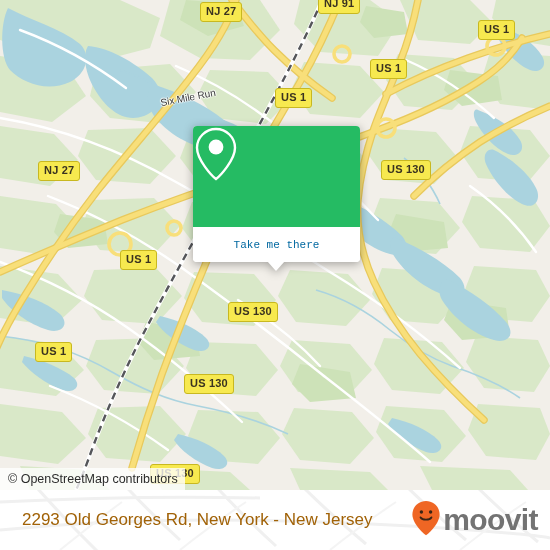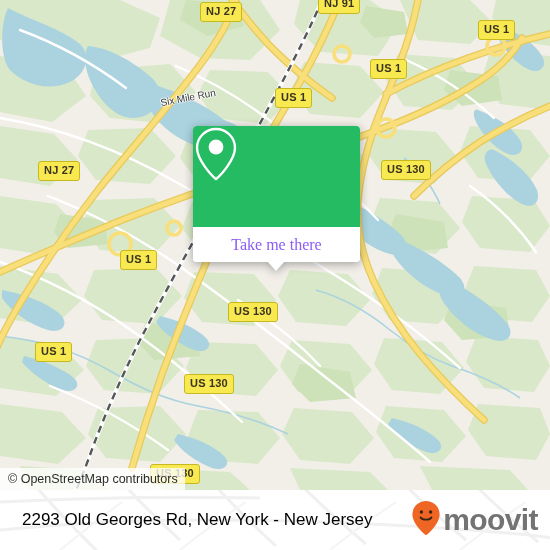--- a/index.html
+++ b/index.html
@@ -94,23 +94,23 @@
   }
   #popup-footer {
     width: 100%;
     height: 35px;
     background: #ffffff;
     display: flex;
     align-items: center;
     justify-content: center;
   }
   #popup-footer-label {
-    font-family: Liberation Serif, serif;
-    font-size: 16px;
-    color: #8b5cf6;
+    font-family: Liberation Mono, monospace;
+    font-size: 11px;
+    color: #0369a1;
   }
   #popup-tail {
     position: absolute;
     left: 74px;
     top: 135px;
     width: 0;
     height: 0;
     border-left: 9px solid transparent;
     border-right: 9px solid transparent;
     border-top: 10px solid #ffffff;
@@ -154,21 +154,21 @@
   }
   #footer-address {
     position: absolute;
     left: 22px;
     top: 0;
     height: 60px;
     display: flex;
     align-items: center;
     font-family: "Liberation Sans", sans-serif;
     font-size: 17px;
-    color: #000000;
+    color: #a16207;
     white-space: nowrap;
   }
   #footer-logo {
     position: absolute;
     right: 12px;
     top: 0;
     height: 60px;
     display: flex;
     align-items: center;
     gap: 2px;

